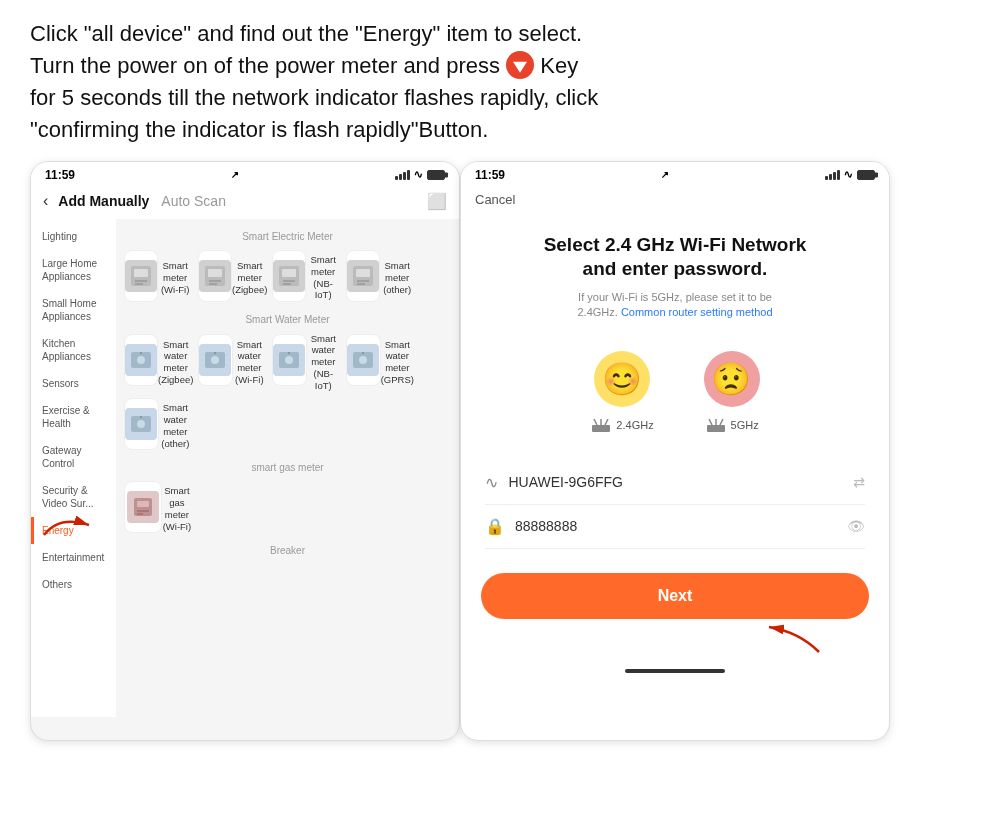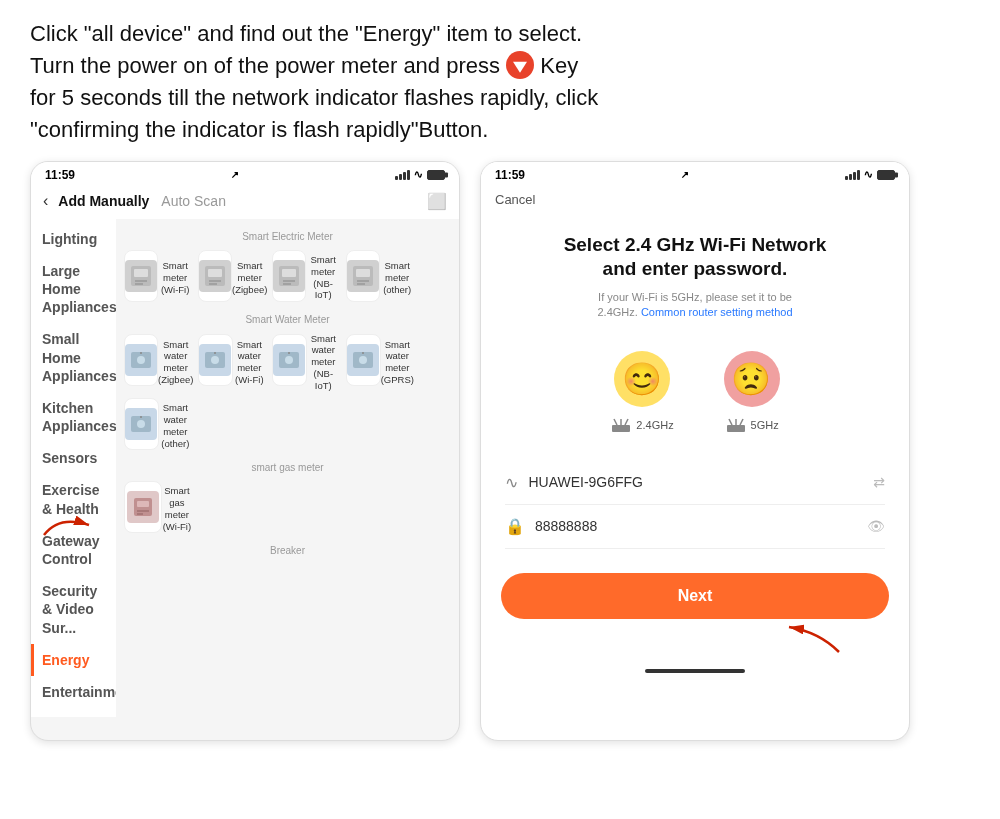--- a/index.html
+++ b/index.html
@@ -45,21 +45,20 @@
       top: -8px;
       left: 50%;
       transform: translateX(-50%);
       font-size: 6px;
       color: #fff;
       white-space: nowrap;
     }
 
     .phones-container {
       display: flex;
-      gap: 20px;
       padding: 0 30px;
       margin-top: 5px;
     }
 
     
     .phone {
       width: 430px;
       height: 580px;
       border: 1.5px solid #ddd;
       border-radius: 18px;
@@ -149,26 +148,25 @@
     
     .sidebar {
       width: 85px;
       background: #fff;
       padding-top: 4px;
       overflow-y: auto;
       flex-shrink: 0;
     }
     .sidebar-item {
       padding: 7px 8px;
-      font-size: 14px;
+      font-size: 10px;
       color: #555;
       line-height: 1.3;
       cursor: pointer;
       border-left: 3px solid transparent;
-      font-weight: bold;
     }
     .sidebar-item.active {
       color: #ff5a1f;
       border-left: 3px solid #ff5a1f;
     }
 
     
     .phone1-content {
       flex: 1;
       overflow-y: auto;

